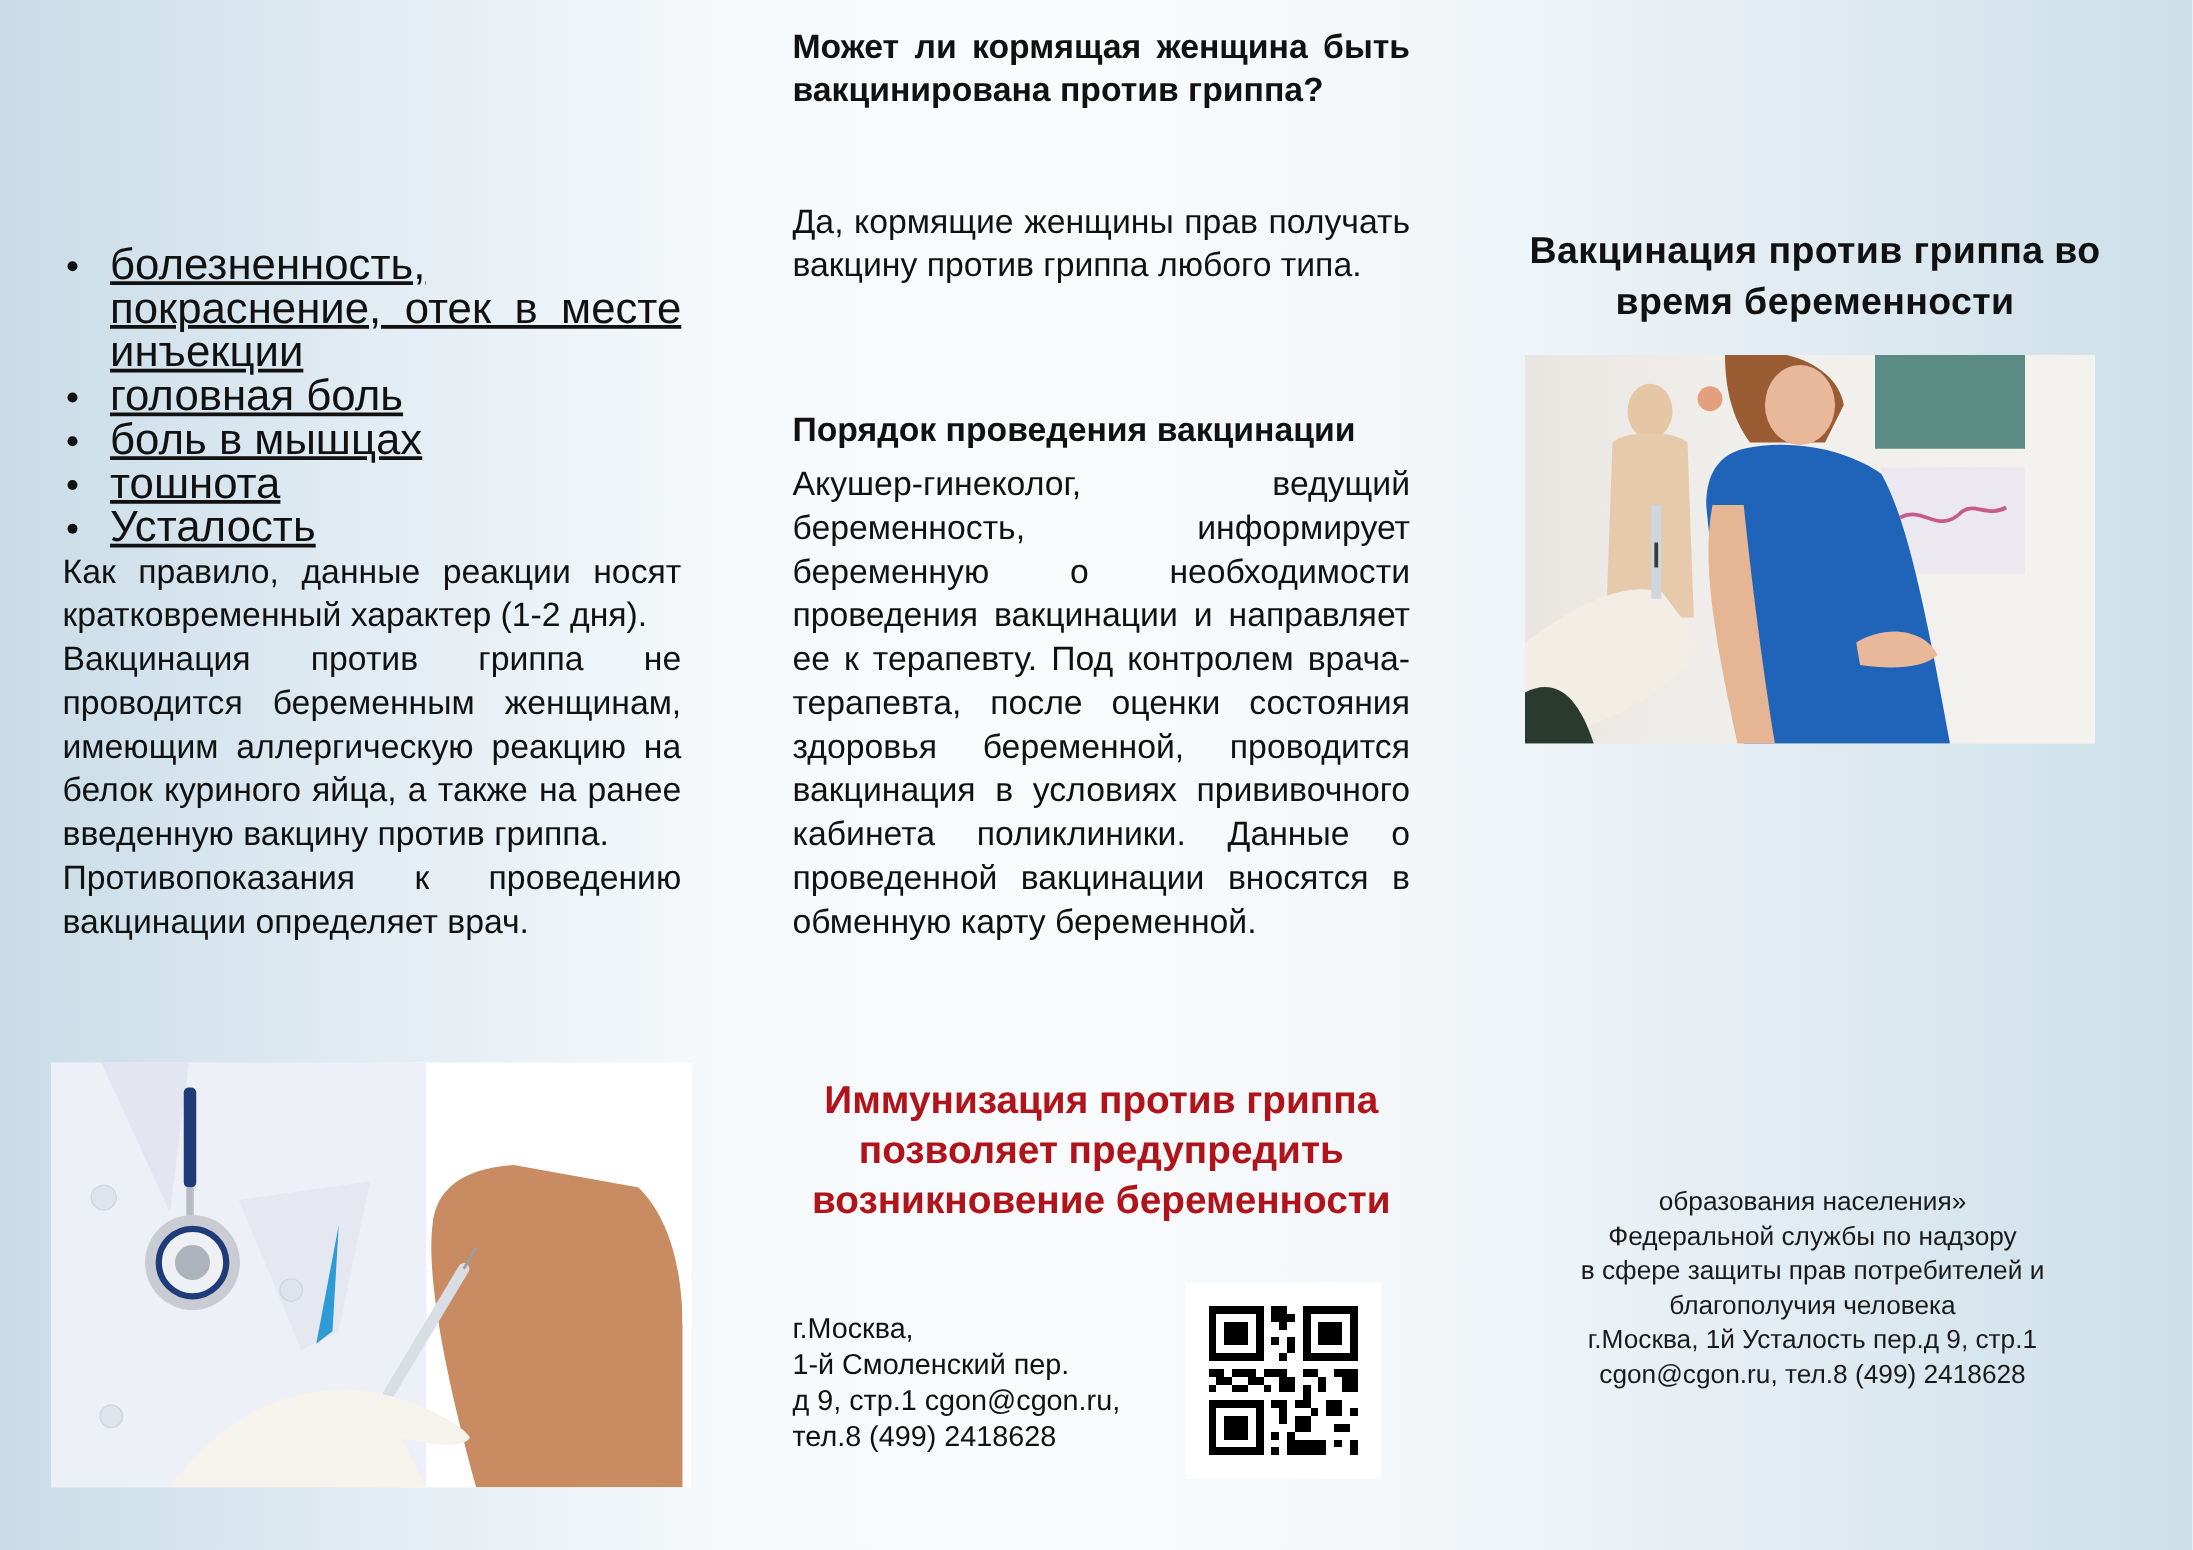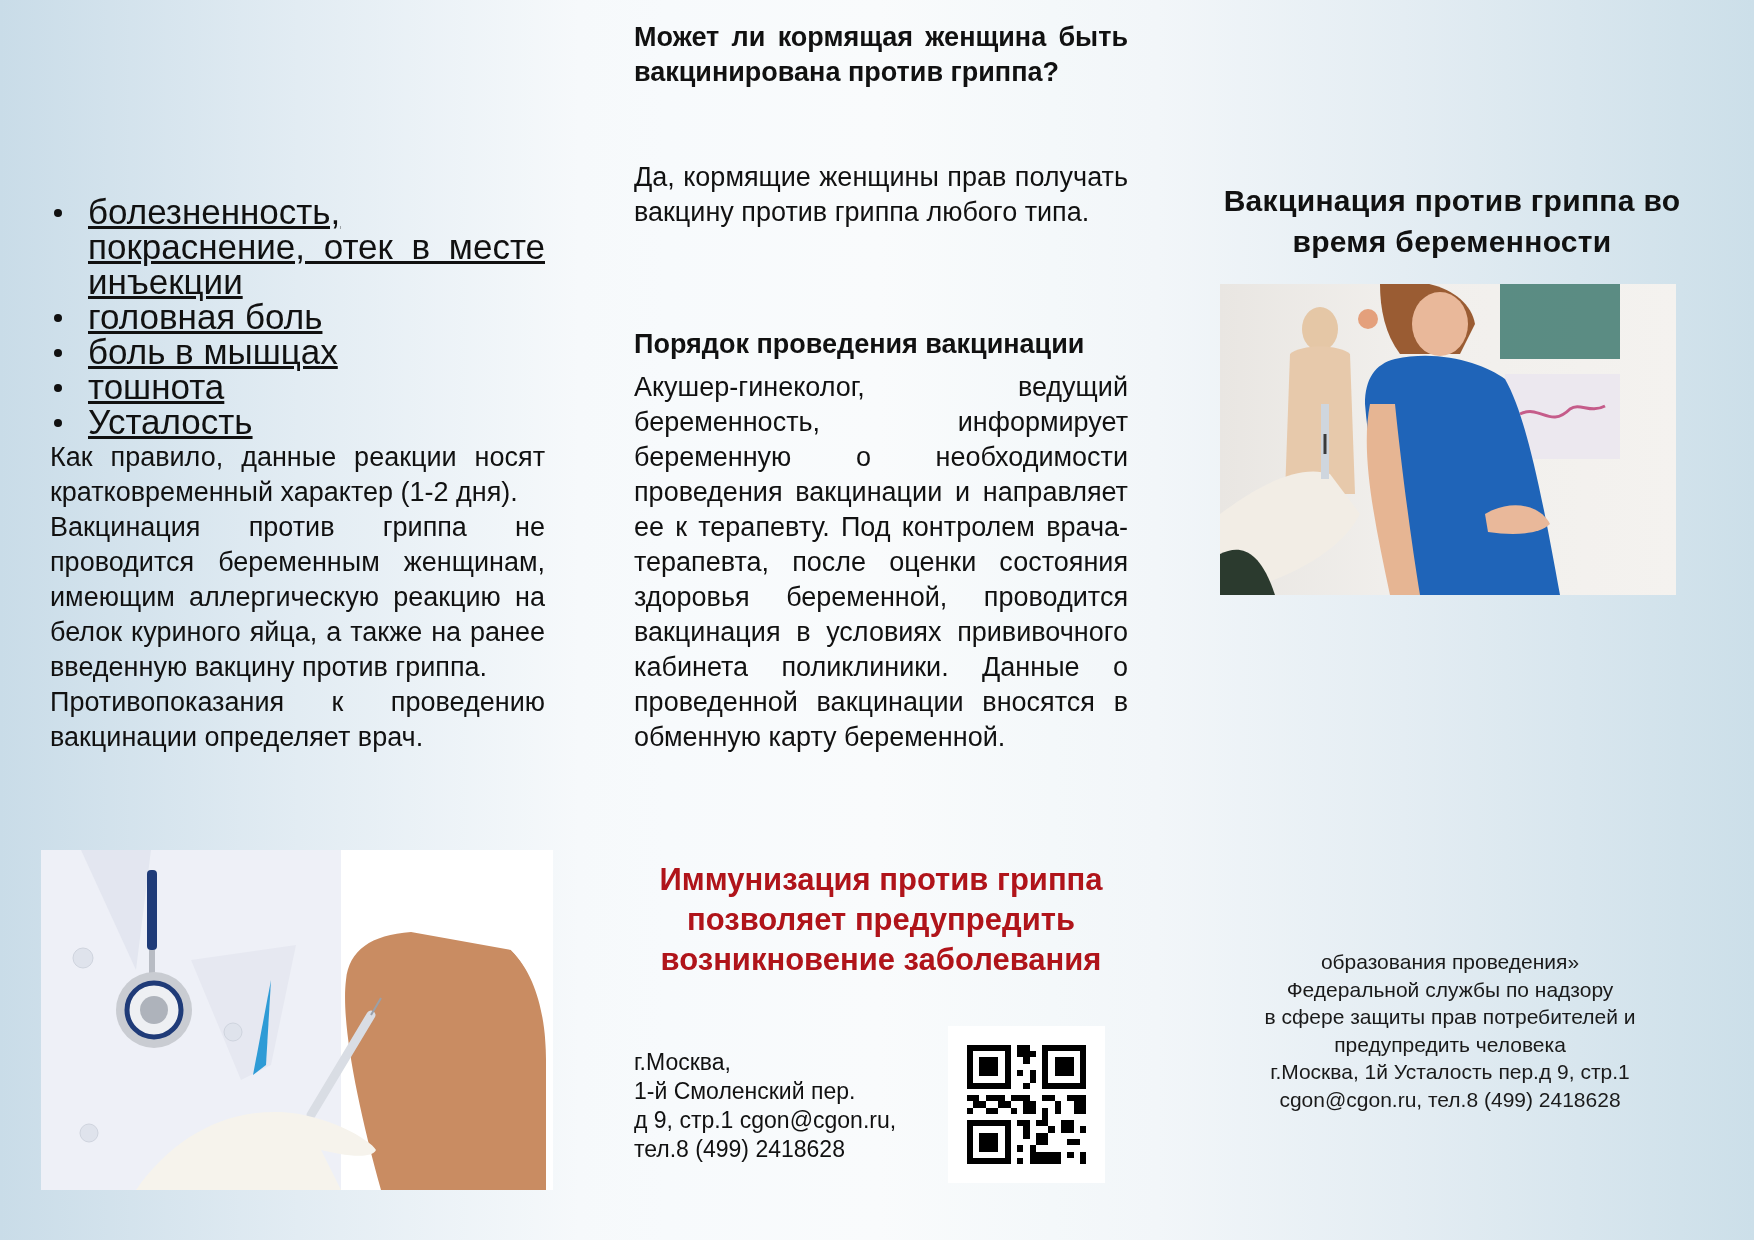--- a/index.html
+++ b/index.html
@@ -111,21 +111,21 @@
 
   <section class="col col-mid">
     <h2 class="h-bold q2">Может ли кормящая женщина быть вакцинирована против гриппа?</h2>
     <p class="p last-left mid-a">Да, кормящие женщины прав получать вакцину против гриппа любого типа.</p>
     <h3 class="mid-h2">Порядок проведения вакцинации</h3>
     <p class="p last-left mid-b">Акушер-гинеколог, ведущий беременность, информирует беременную о необходимости проведения вакцинации и направляет ее к терапевту. Под контролем врача-терапевта, после оценки состояния здоровья беременной, проводится вакцинация в условиях прививочного кабинета поликлиники. Данные о проведенной вакцинации вносятся в обменную карту беременной.</p>
 
     <div class="tagline">
       <div>Иммунизация против гриппа</div>
       <div>позволяет предупредить</div>
-      <div>возникновение заболевания</div>
+      <div>возникновение беременности</div>
     </div>
 
     <div class="address">
       <div>г.Москва,</div>
       <div>1-й Смоленский пер.</div>
       <div>д 9, стр.1 cgon@cgon.ru,</div>
       <div>тел.8 (499) 2418628</div>
     </div>
 
     <div class="qr-box" title="QR-код">
@@ -213,21 +213,21 @@
         <path d="M150 120 C140 170 155 240 170 311 L200 311 C190 250 180 170 175 120 Z" fill="#e6b593"></path>
 
         <path d="M0 230 C40 200 80 180 110 190 L140 230 C120 270 60 300 0 311 Z" fill="#f2ede5"></path>
         <path d="M0 270 C20 260 40 265 55 311 L0 311 Z" fill="#2b3a2e"></path>
         <line x1="105" y1="195" x2="105" y2="120" stroke="#cfd6de" stroke-width="8"></line>
         <line x1="105" y1="150" x2="105" y2="170" stroke="#3a3a3a" stroke-width="3"></line>
       </svg>
     </div>
 
     <div class="org">
-      <div>образования проведения»</div>
+      <div>образования населения»</div>
       <div>Федеральной службы по надзору</div>
       <div>в сфере защиты прав потребителей и</div>
-      <div>предупредить человека</div>
+      <div>благополучия человека</div>
       <div>г.Москва, 1й Усталость пер.д 9, стр.1</div>
       <div>cgon@cgon.ru, тел.8 (499) 2418628</div>
     </div>
   </section>
 </div>
 
 </body></html>

